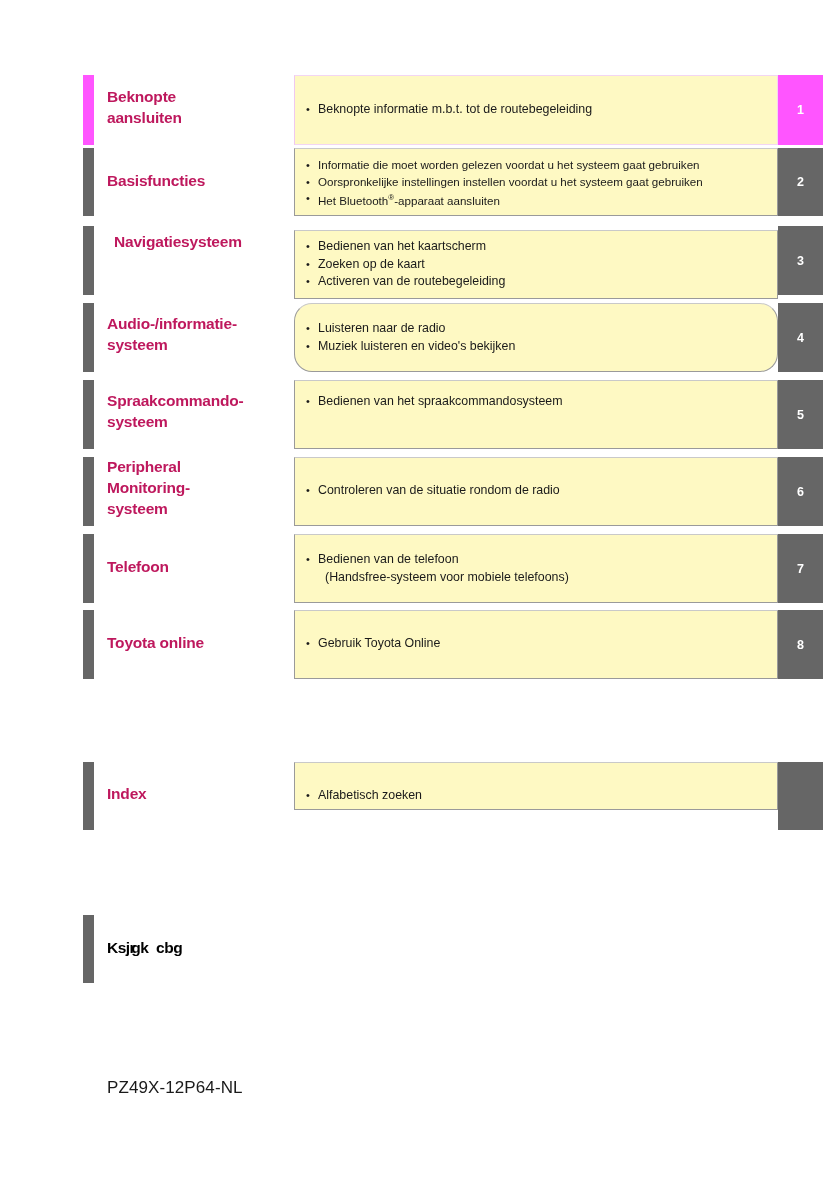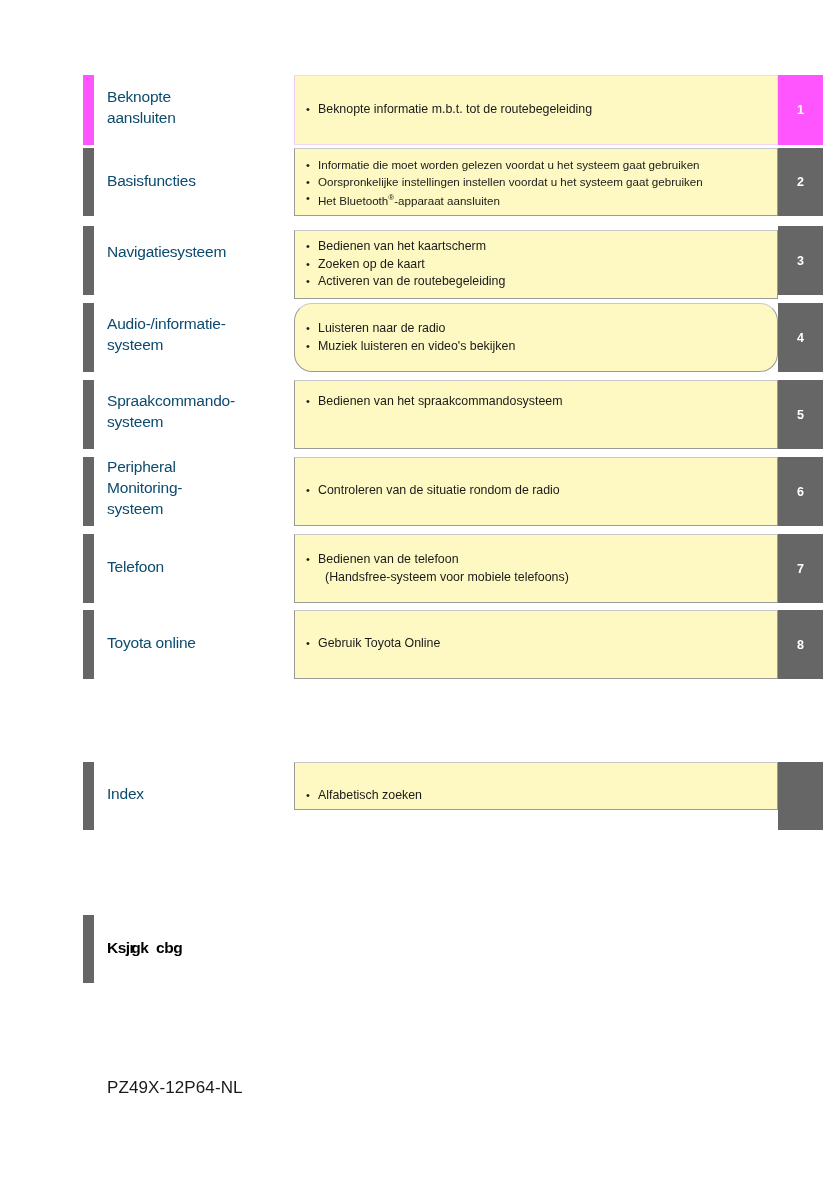--- a/index.html
+++ b/index.html
@@ -43,24 +43,24 @@
     background: #666666;
   }
   .accent.pink { background: #ff55ff; }
 
   
   .chap-title {
     position: absolute;
     left: 107px;
     width: 185px;
     font-size: 15.5px;
-    font-weight: normal;
+    font-weight: bold;
     line-height: 21px;
     letter-spacing: -0.2px;
-    color: #0c4a6e;
+    color: #be185d;
   }
 
   
   .desc {
     position: absolute;
     left: 294px;
     width: 484px;
     background: #fef9c3;
     border: 1px solid #9a9a9a;
     border-top: 1px solid #c9c9c9;
@@ -172,21 +172,21 @@
           <li class="tight">Het Bluetooth<sup>®</sup>-apparaat aansluiten</li>
         </ul>
       </div>
       <div class="tab" style="top:0px;height:68px;">
         <span>2</span>
       </div>
     </div>
 
     <div class="row" style="top:226px;height:69px;">
       <div class="accent"></div>
-      <div class="chap-title" style="top:15px;">
+      <div class="chap-title" style="top:5px;margin-left:7px;">
         <div>Navigatiesysteem</div>
       </div>
       <div class="desc" style="top:4px;height:69px;padding:7px 0 0 10px;">
         <ul>
           <li>Bedienen van het kaartscherm</li>
           <li>Zoeken op de kaart</li>
           <li>Activeren van de routebegeleiding</li>
         </ul>
       </div>
       <div class="tab" style="top:0px;height:69px;">

